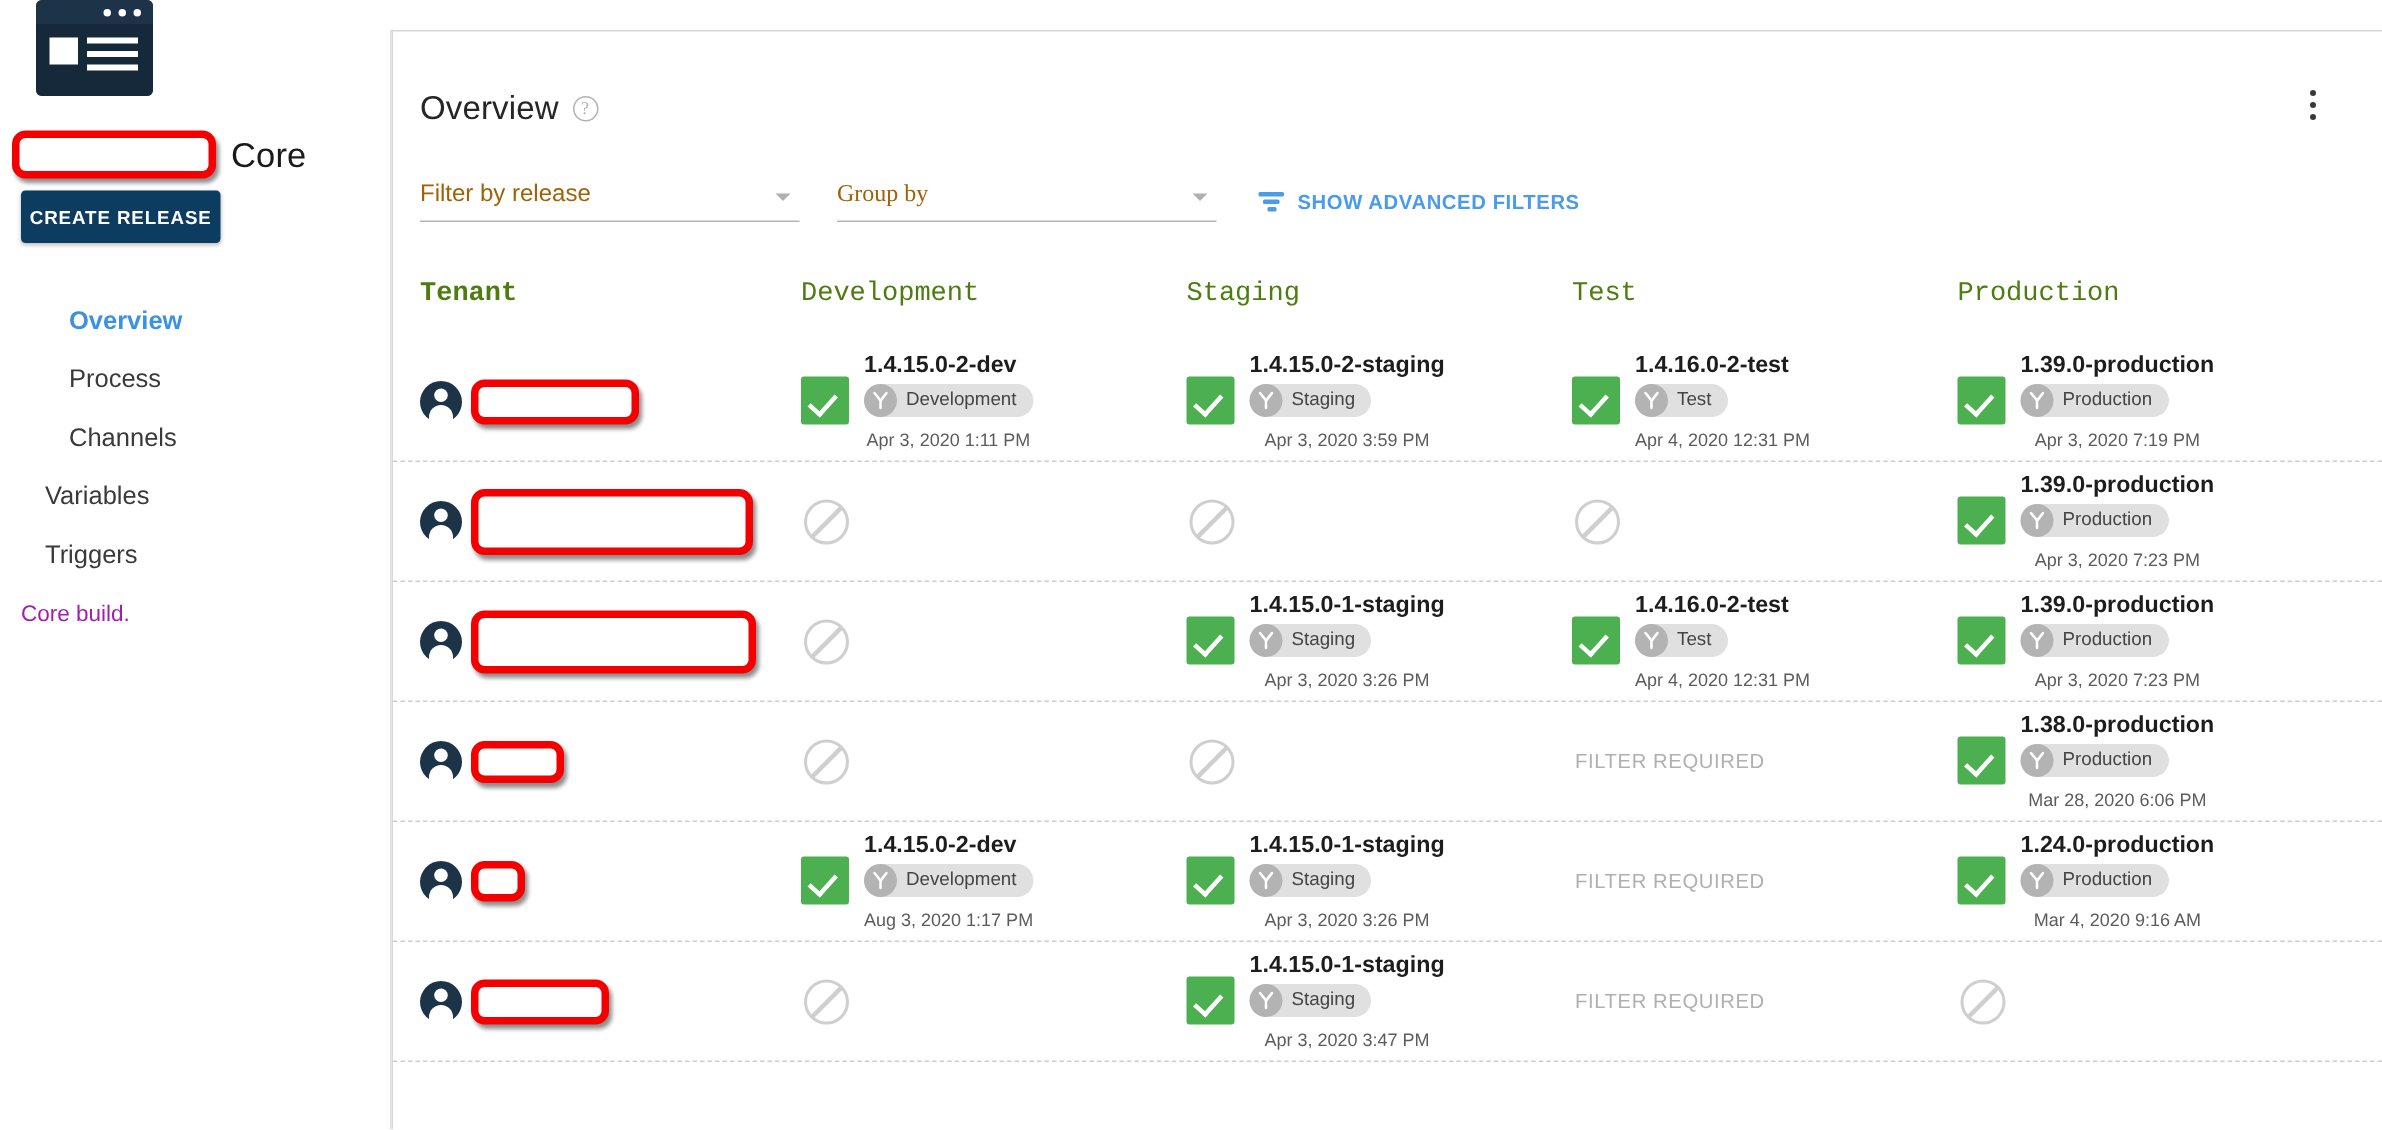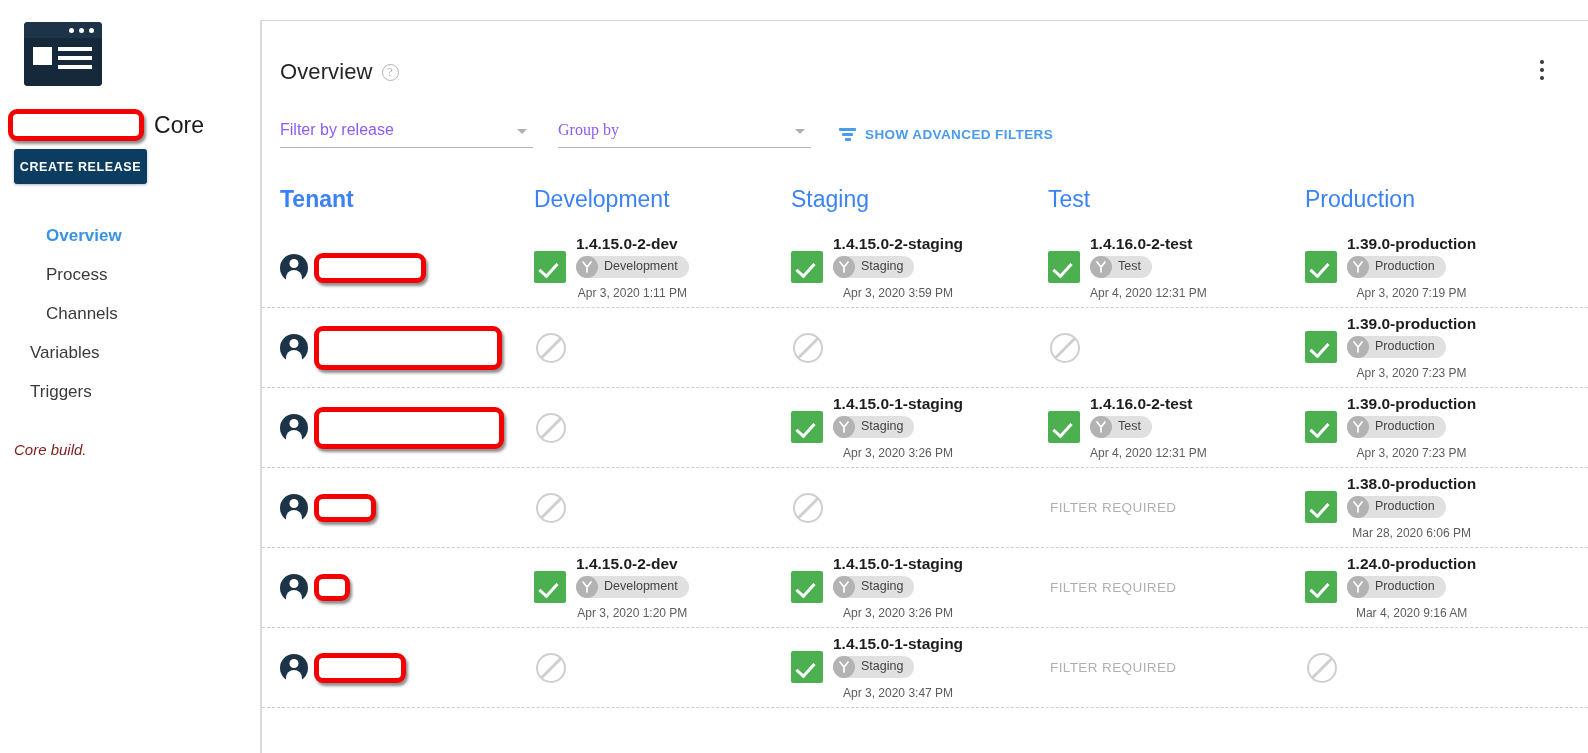--- a/index.html
+++ b/index.html
@@ -21,21 +21,20 @@
     background: #ffffff;
   }
 
   
   .sidebar {
     width: 261px;
     height: 573px;
     flex: 0 0 261px;
     background: #ffffff;
     position: relative;
-    padding-top: 22px;
   }
 
   .logo-wrap {
     padding-left: 24px;
     margin-bottom: 22px;
   }
 
   .logo {
     width: 78px;
     height: 64px;
@@ -131,25 +130,24 @@
     padding: 11px 0 11px 30px;
     color: #3a3a3a;
     cursor: pointer;
     white-space: nowrap;
   }
   .nav-item.lvl2 { padding-left: 46px; }
   .nav-item.accent { color: #3b92e0; font-weight: bold; }
   .nav-item.active { color: #3b92e0; font-weight: bold; }
 
   .sidebar-footer {
-    margin-top: 30px;
+    margin-top: 12px;
     padding-left: 14px;
     font-size: 15px;
-    color: #7f1d1d;
-    font-style: italic;
+    color: #a21caf;
   }
 
   .sidebar-divider {
     position: absolute;
     top: 20px;
     right: 0;
     width: 1px;
     height: 733px;
     background: #dcdcdc;
   }
@@ -220,21 +218,21 @@
   .select-field {
     position: relative;
     width: 253px;
     border-bottom: 1px solid #b6b6b6;
     padding-bottom: 8px;
     cursor: pointer;
   }
   .select-field + .select-field { margin-left: 25px; font-family: Liberation Serif, serif; }
   .select-placeholder {
     font-size: 16px;
-    color: #8b5cf6;
+    color: #a16207;
   }
   .caret {
     position: absolute;
     right: 6px;
     bottom: 13px;
     width: 0; height: 0;
     border-left: 5px solid transparent;
     border-right: 5px solid transparent;
     border-top: 5px solid #b0b0b0;
   }
@@ -279,22 +277,23 @@
     padding-left: 18px;
   }
   .grid-head {
     height: 42px;
     align-items: flex-start;
   }
   .col-tenant  { flex: 0 0 254px; }
   .col-env     { flex: 0 0 257px; }
 
   .head-cell {
-    font-size: 23px;
-    color: #3b82f6;
+    font-size: 18px;
+    color: #4d7c0f;
+    font-family: Liberation Mono, monospace;
   }
   .head-cell.bold { font-weight: bold; }
 
   .grid-body-row {
     height: 80px;
     border-bottom: 1px dashed #cdcdcd;
     align-items: center;
   }
   .grid-body-row:first-child { border-top: none; }
 
@@ -661,21 +660,21 @@
             <div class="col-env dep-cell">
               <span class="status-ok"></span>
               <div class="dep-info"><div class="dep-version">1.4.15.0-2-dev</div><div class="chip">
                   <span class="chip-avatar">
                     <svg width="14" height="14" viewBox="0 0 14 14" aria-hidden="true">
                       <path d="M3 2 L7 7 L7 12" stroke="#ffffff" stroke-width="1.7" fill="none" stroke-linecap="round"></path>
                       <path d="M11 2 L7.6 6.4" stroke="#ffffff" stroke-width="1.7" fill="none" stroke-linecap="round"></path>
                     </svg>
                   </span>
                   <span class="chip-label">Development</span>
-                </div><div class="dep-date">Apr 3, 2020 1:20 PM</div></div>
+                </div><div class="dep-date">Aug 3, 2020 1:17 PM</div></div>
             </div>
             <div class="col-env dep-cell">
               <span class="status-ok"></span>
               <div class="dep-info"><div class="dep-version">1.4.15.0-1-staging</div><div class="chip">
                   <span class="chip-avatar">
                     <svg width="14" height="14" viewBox="0 0 14 14" aria-hidden="true">
                       <path d="M3 2 L7 7 L7 12" stroke="#ffffff" stroke-width="1.7" fill="none" stroke-linecap="round"></path>
                       <path d="M11 2 L7.6 6.4" stroke="#ffffff" stroke-width="1.7" fill="none" stroke-linecap="round"></path>
                     </svg>
                   </span>

